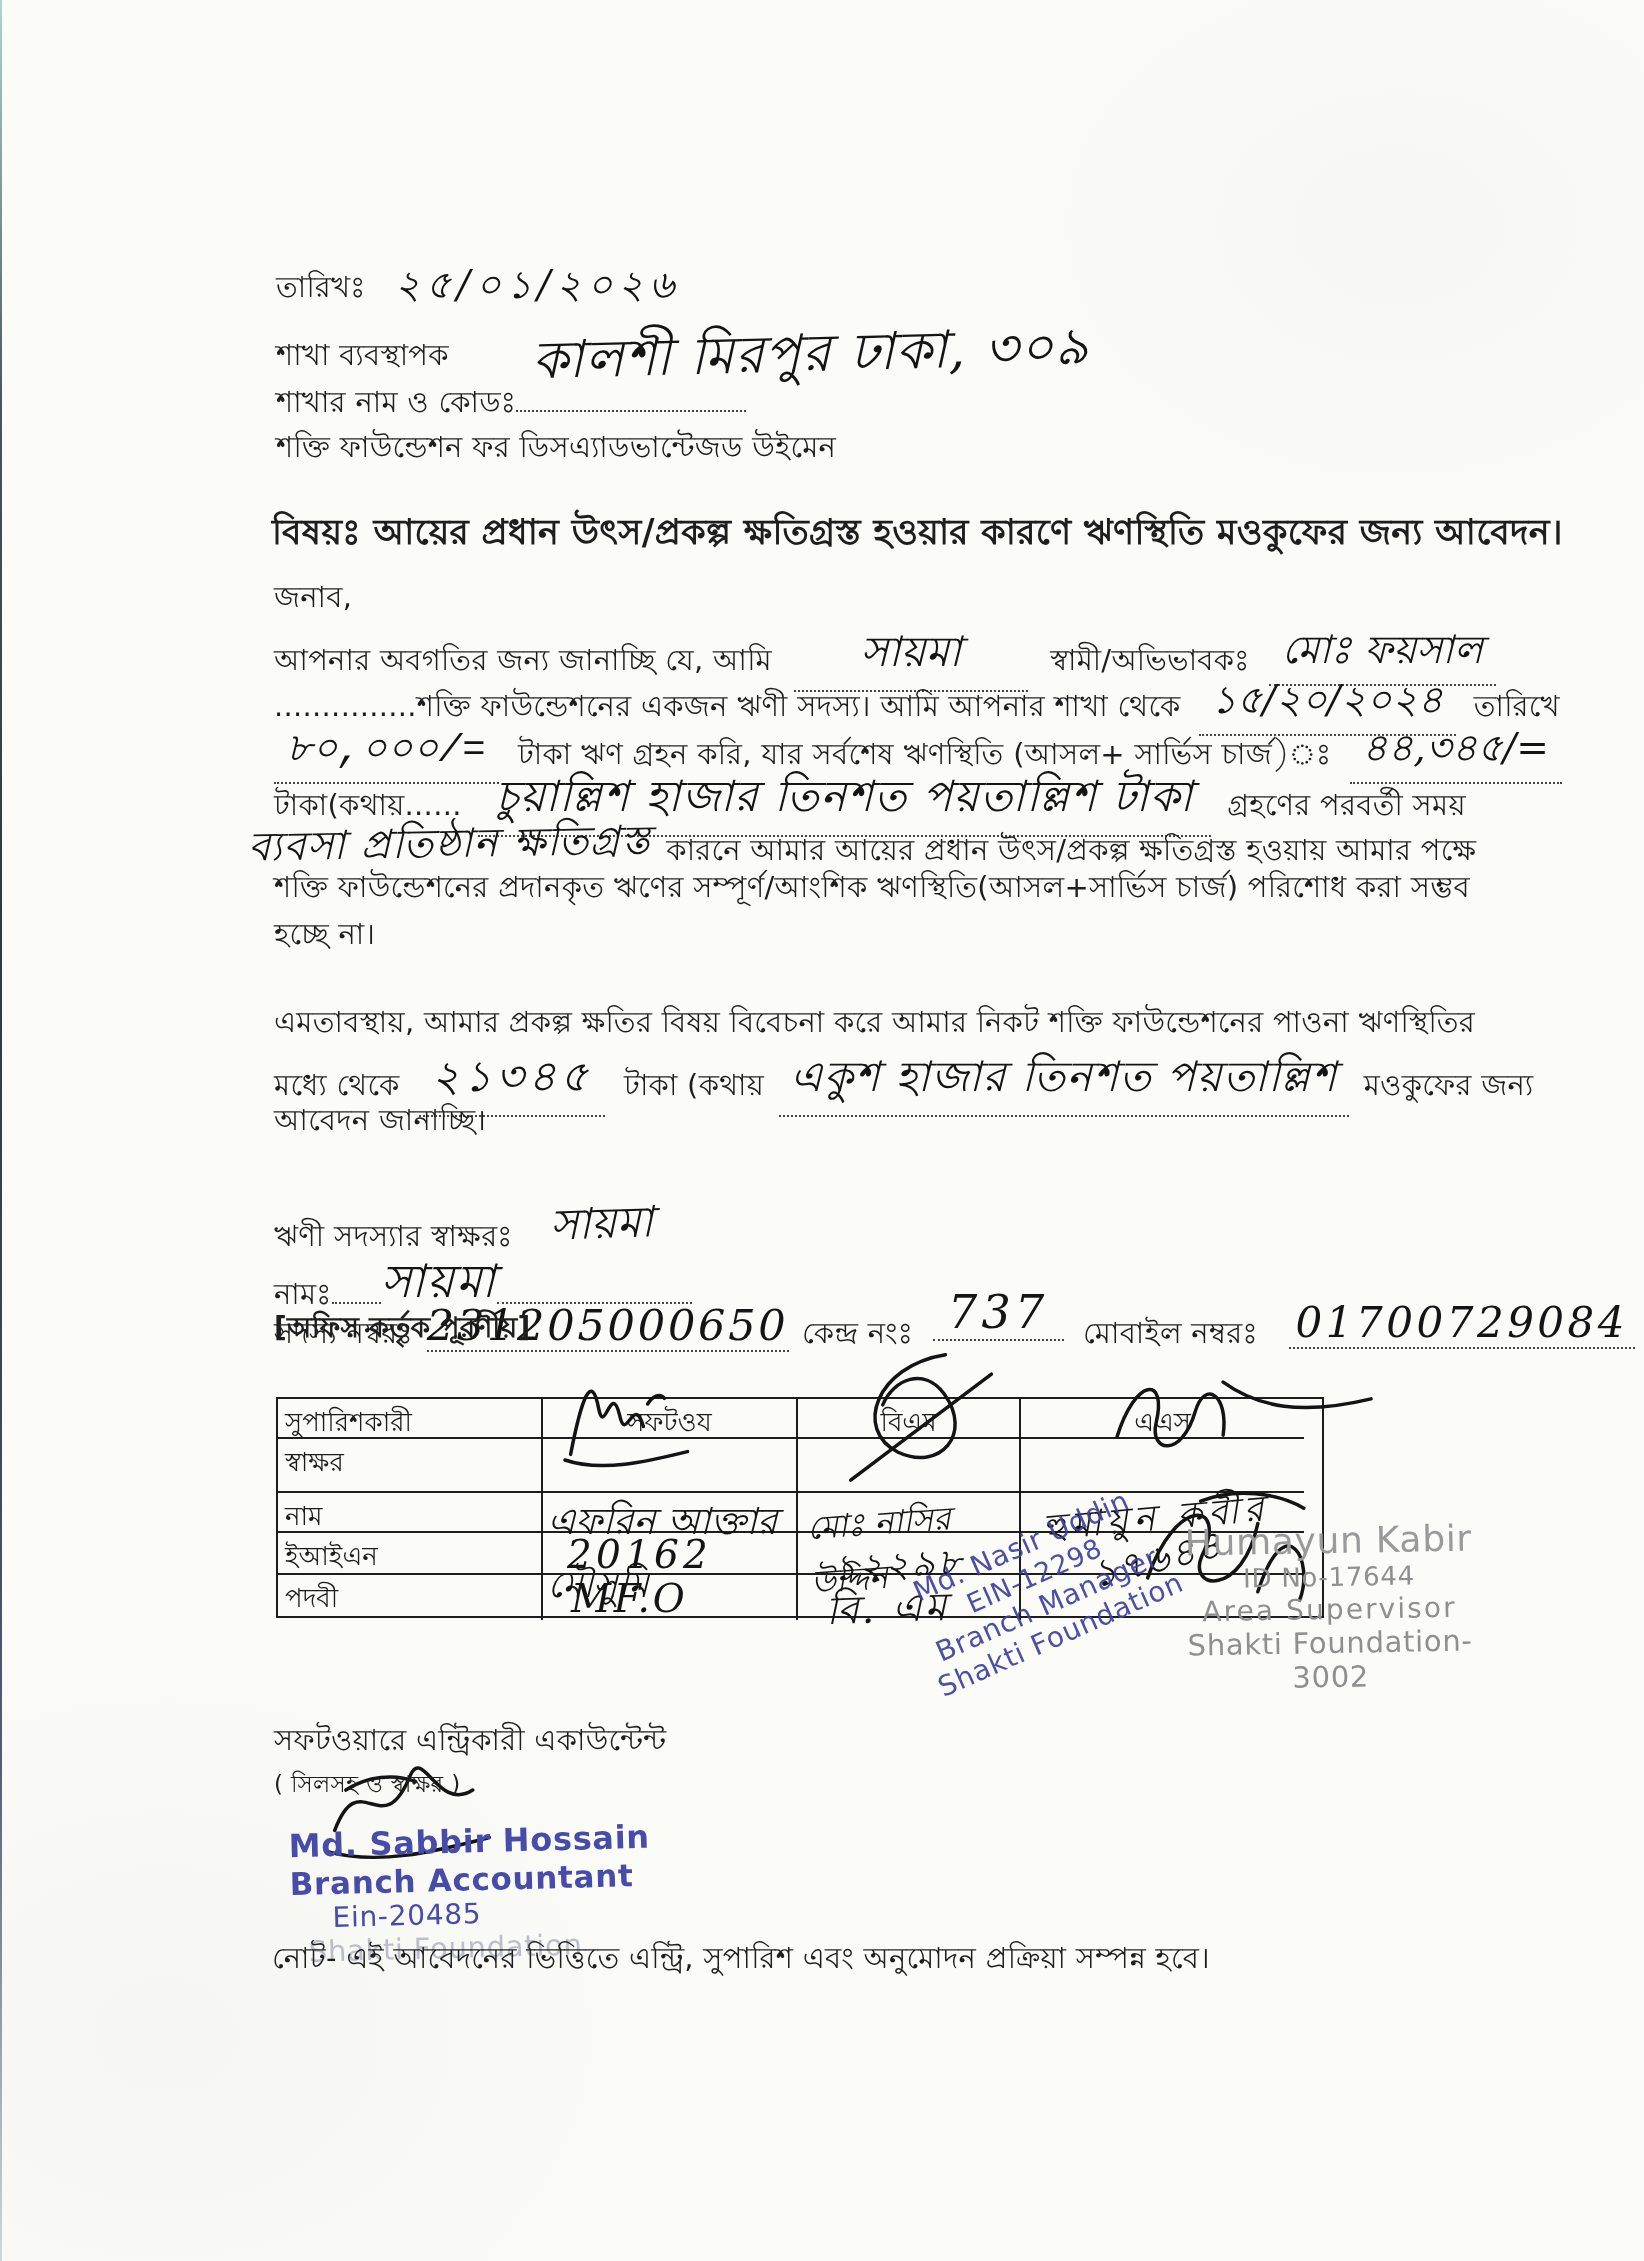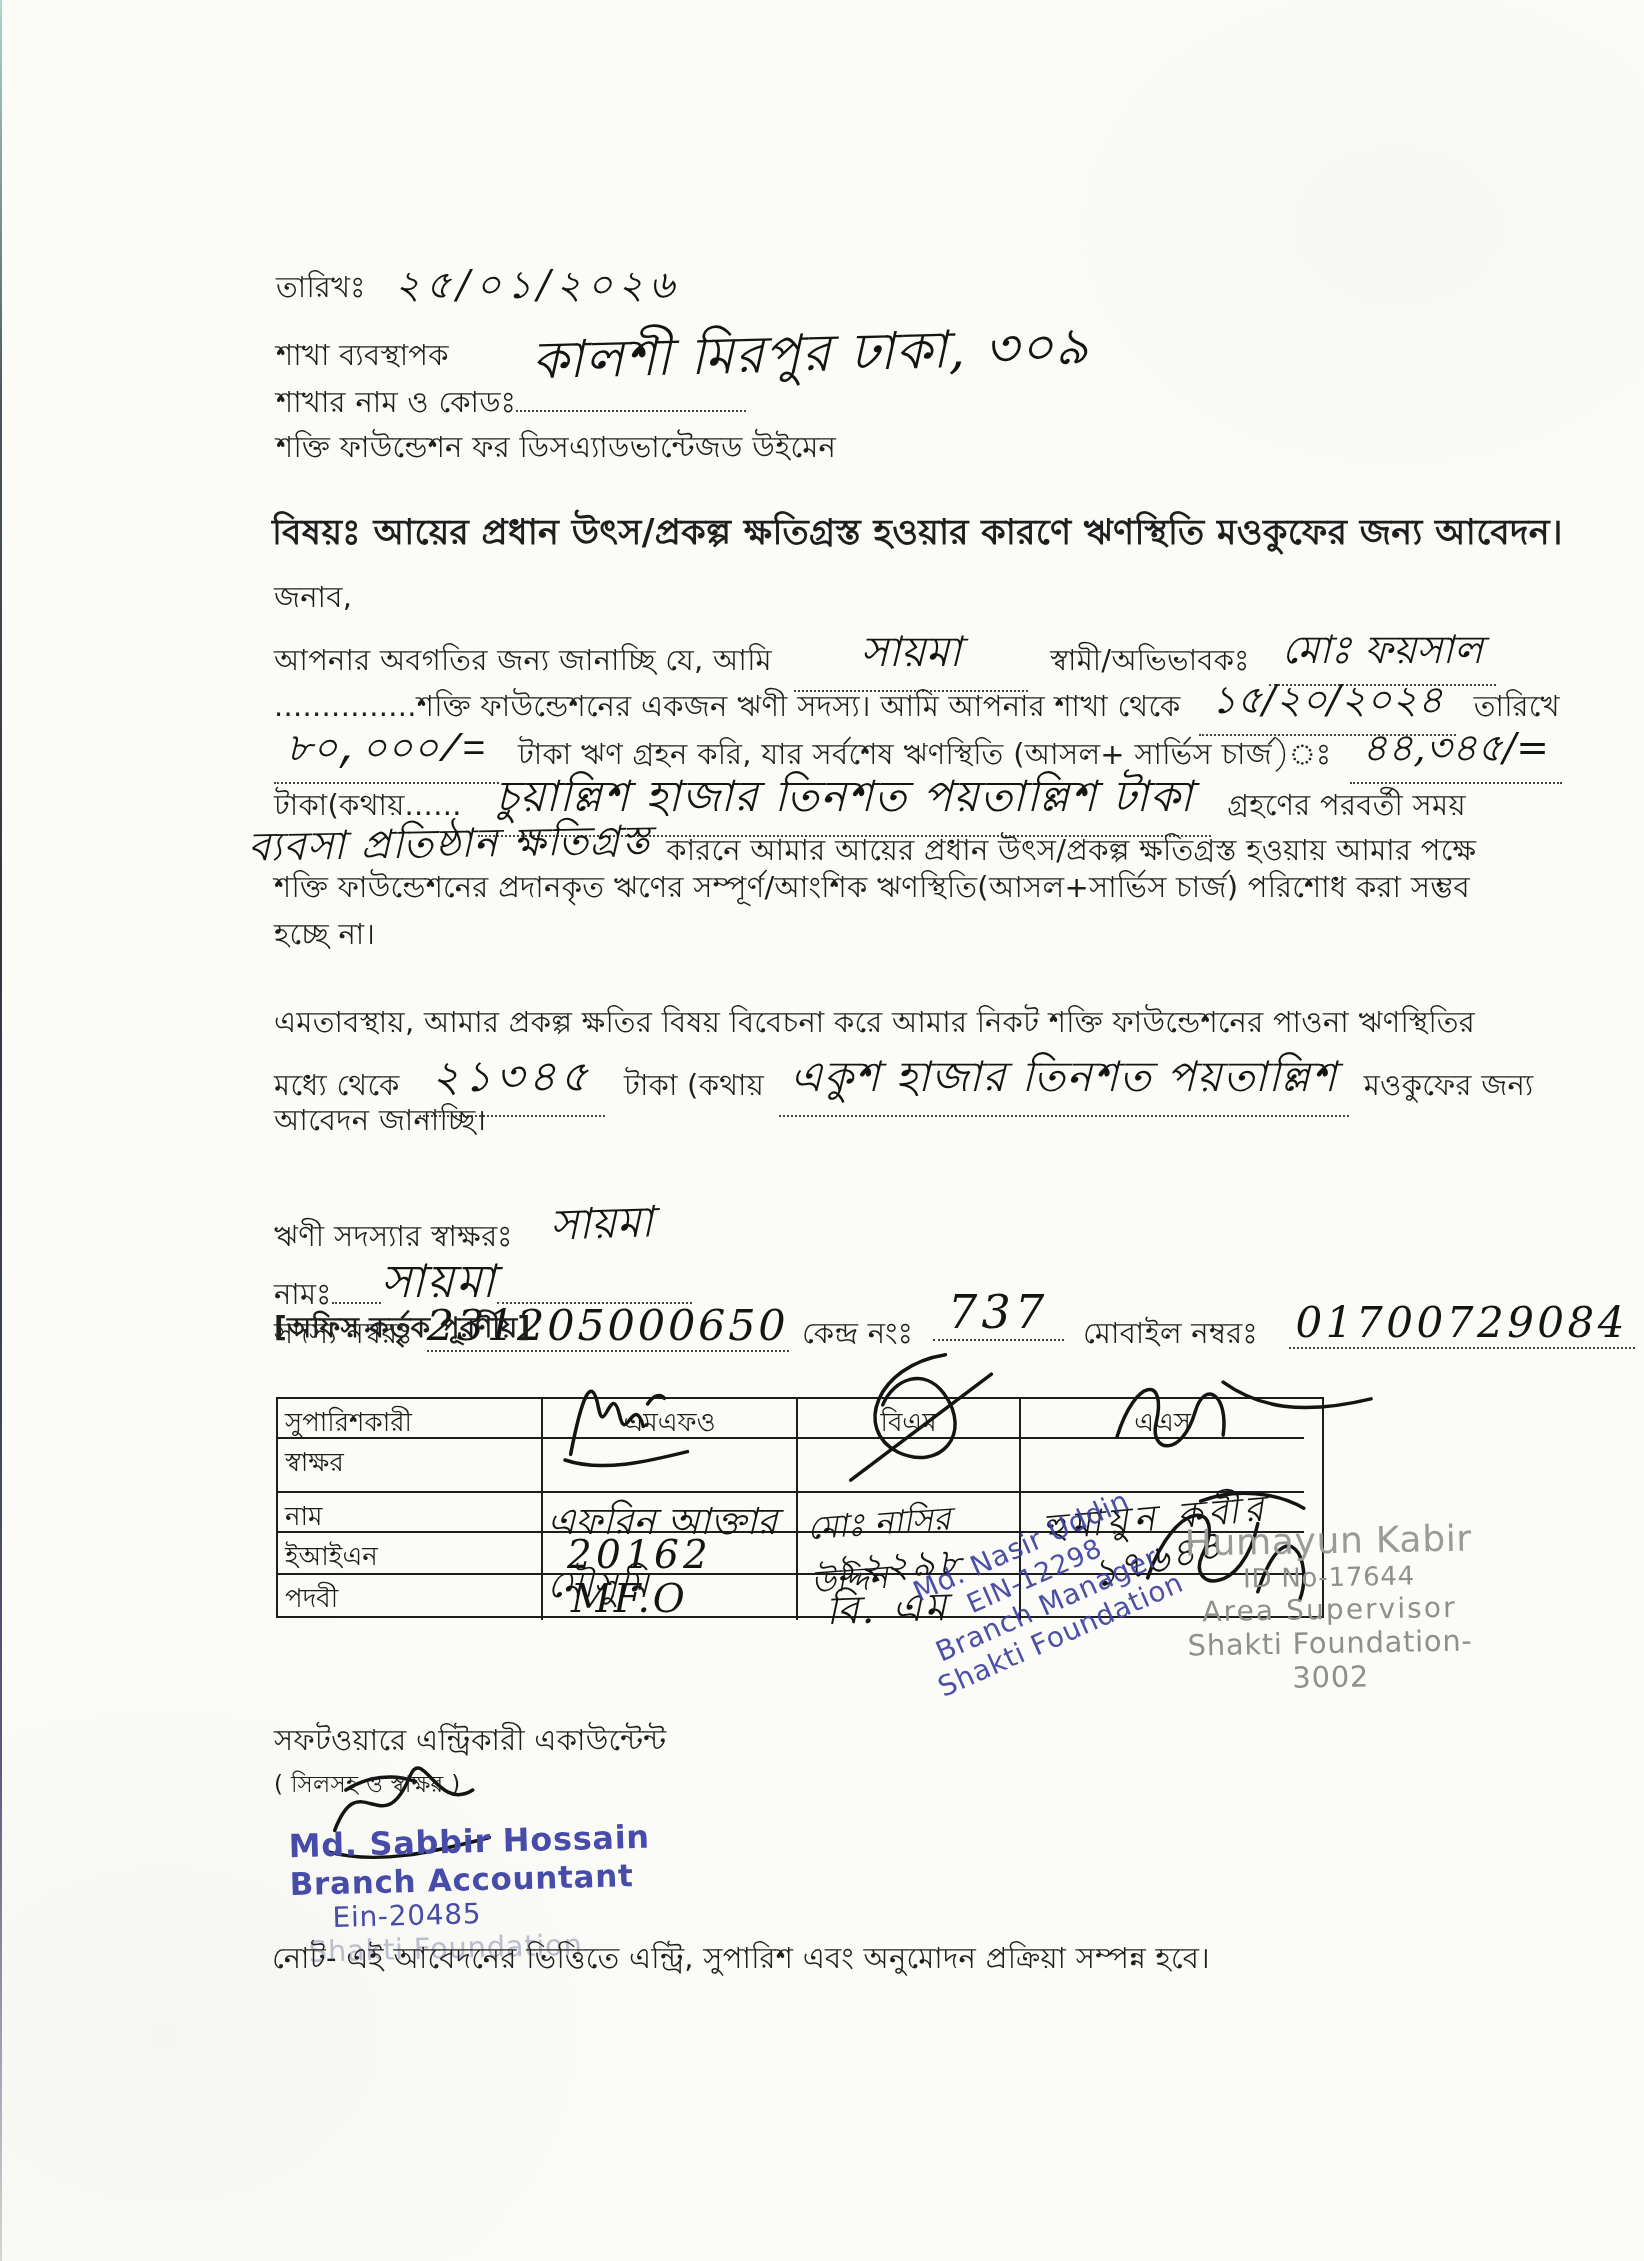--- a/index.html
+++ b/index.html
@@ -155,21 +155,21 @@
   <span class="hw dotted" style="font-size:46px;letter-spacing:4.2px;position:relative;top:-15.4px;margin:0 9.8px;padding:0 15.4px;">737</span>
   <span>মোবাইল নম্বরঃ</span>
   <span class="hw dotted" style="font-size:42px;letter-spacing:3.5px;position:relative;top:-5.6px;margin-left:21px;padding:0 7px;">01700729084</span>
 </div>
 
 <div class="abs p" style="left:274px;top:1304px;top:1306px;font-weight:600;font-size:28px;top:1306px;">[অফিস কর্তৃক পূরণীয়]</div>
 
 <div class="office-table">
 
   <div class="cell">সুপারিশকারী</div>
-  <div class="cell center">এমএফও</div>
+  <div class="cell center">সফটওয</div>
   <div class="cell center">বিএম</div>
   <div class="cell center last-col">এএস</div>
 
   <div class="cell">স্বাক্ষর</div>
   <div class="cell"></div>
   <div class="cell"></div>
   <div class="cell last-col"></div>
 
   <div class="cell">নাম</div>
   <div class="cell">

